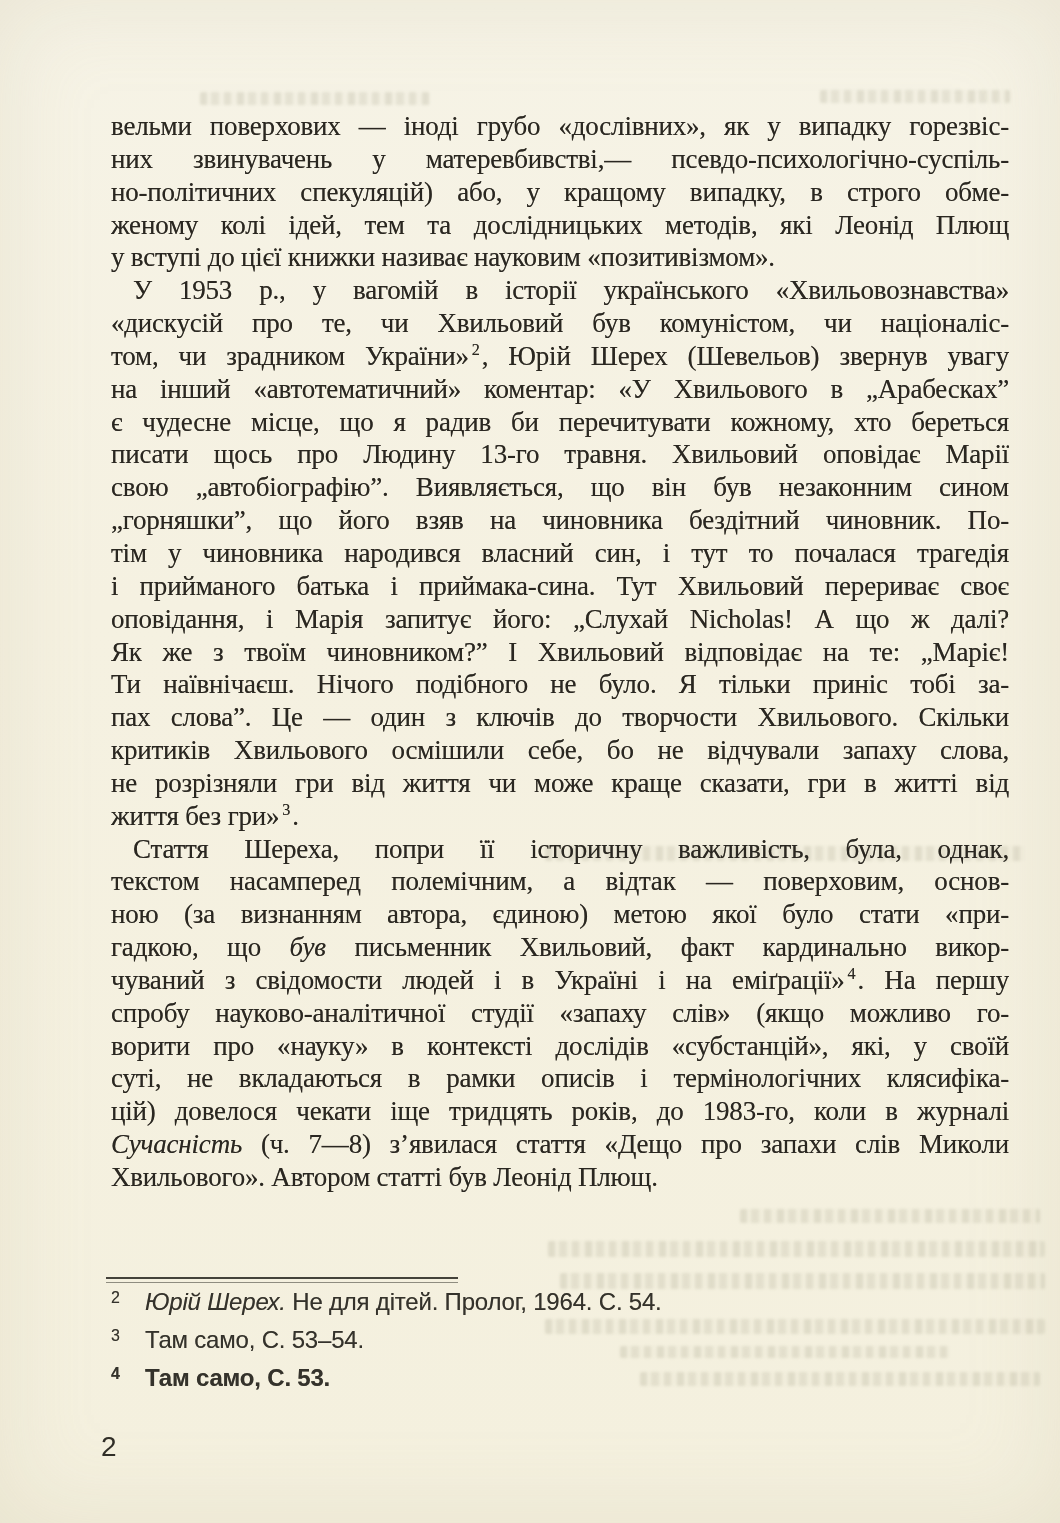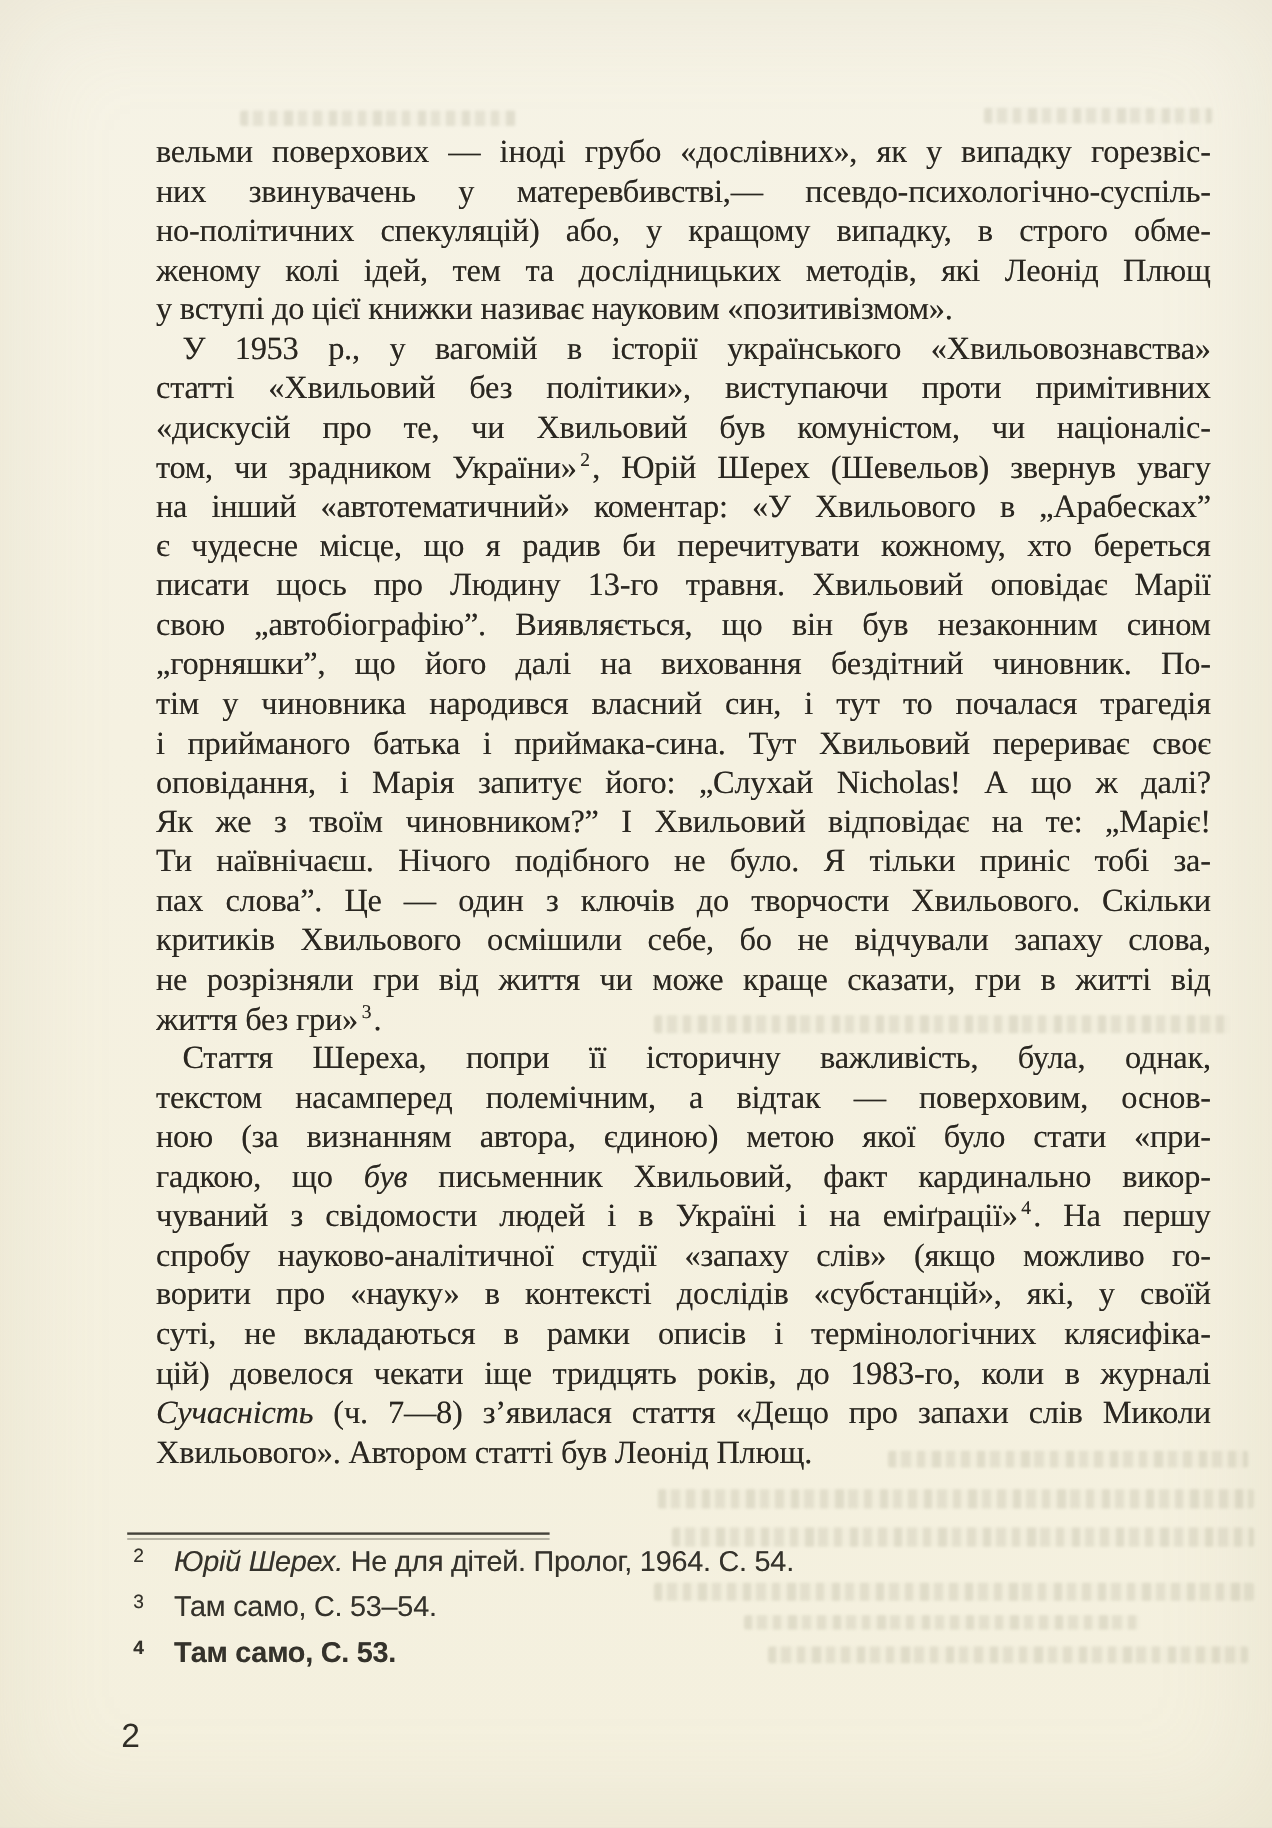--- a/index.html
+++ b/index.html
@@ -23,21 +23,21 @@
     position: absolute;
     left: 111px;
     top: 110px;
     width: 898px;
     font-size: 27px;
     line-height: 32.85px;
     letter-spacing: -0.2px;
     color: #2a2721;
     text-shadow: 0 0 0.5px rgba(42, 38, 30, 0.55);
   }
-  .para { display: block; margin-left: 19px; }
+  .para { display: block; }
   .line {
     height: 32.85px;
     line-height: 32.85px;
     white-space: nowrap;
     overflow: hidden;
     text-align: justify;
     text-align-last: justify;
   }
   .line.last { text-align-last: left; }
   .line.indent { text-indent: 22px; }
@@ -120,28 +120,27 @@
   <main class="text-block" id="body-root">
       <div class="para">
         <div class="line"><span>вельми поверхових — іноді грубо «дослівних», як у випадку горезвіс-</span></div>
         <div class="line"><span>них звинувачень у матеревбивстві,— псевдо-психологічно-суспіль-</span></div>
         <div class="line"><span>но-політичних спекуляцій) або, у кращому випадку, в строго обме-</span></div>
         <div class="line"><span>женому колі ідей, тем та дослідницьких методів, які Леонід Плющ</span></div>
         <div class="line last"><span>у вступі до цієї книжки називає науковим «позитивізмом».</span></div>
       </div>
       <div class="para">
         <div class="line indent"><span>У 1953 р., у вагомій в історії українського «Хвильовознавства»</span></div>
-        <div class="line"><span>статті «Хвильовий без політики», виступаючи проти примітивних</span></div>
         <div class="line"><span>«дискусій про те, чи Хвильовий був комуністом, чи націоналіс-</span></div>
         <div class="line"><span>том, чи зрадником України»</span><span class="sup">2</span><span>, Юрій Шерех (Шевельов) звернув увагу</span></div>
         <div class="line"><span>на інший «автотематичний» коментар: «У Хвильового в „Арабесках”</span></div>
         <div class="line"><span>є чудесне місце, що я радив би перечитувати кожному, хто береться</span></div>
         <div class="line"><span>писати щось про Людину 13-го травня. Хвильовий оповідає Марії</span></div>
         <div class="line"><span>свою „автобіографію”. Виявляється, що він був незаконним сином</span></div>
-        <div class="line"><span>„горняшки”, що його далі на виховання бездітний чиновник. По-</span></div>
+        <div class="line"><span>„горняшки”, що його взяв на чиновника бездітний чиновник. По-</span></div>
         <div class="line"><span>тім у чиновника народився власний син, і тут то почалася трагедія</span></div>
         <div class="line"><span>і прийманого батька і приймака-сина. Тут Хвильовий перериває своє</span></div>
         <div class="line"><span>оповідання, і Марія запитує його: „Слухай Nicholas! А що ж далі?</span></div>
         <div class="line"><span>Як же з твоїм чиновником?” І Хвильовий відповідає на те: „Маріє!</span></div>
         <div class="line"><span>Ти наївнічаєш. Нічого подібного не було. Я тільки приніс тобі за-</span></div>
         <div class="line"><span>пах слова”. Це — один з ключів до творчости Хвильового. Скільки</span></div>
         <div class="line"><span>критиків Хвильового осмішили себе, бо не відчували запаху слова,</span></div>
         <div class="line"><span>не розрізняли гри від життя чи може краще сказати, гри в житті від</span></div>
         <div class="line last"><span>життя без гри»</span><span class="sup">3</span><span>.</span></div>
       </div>

